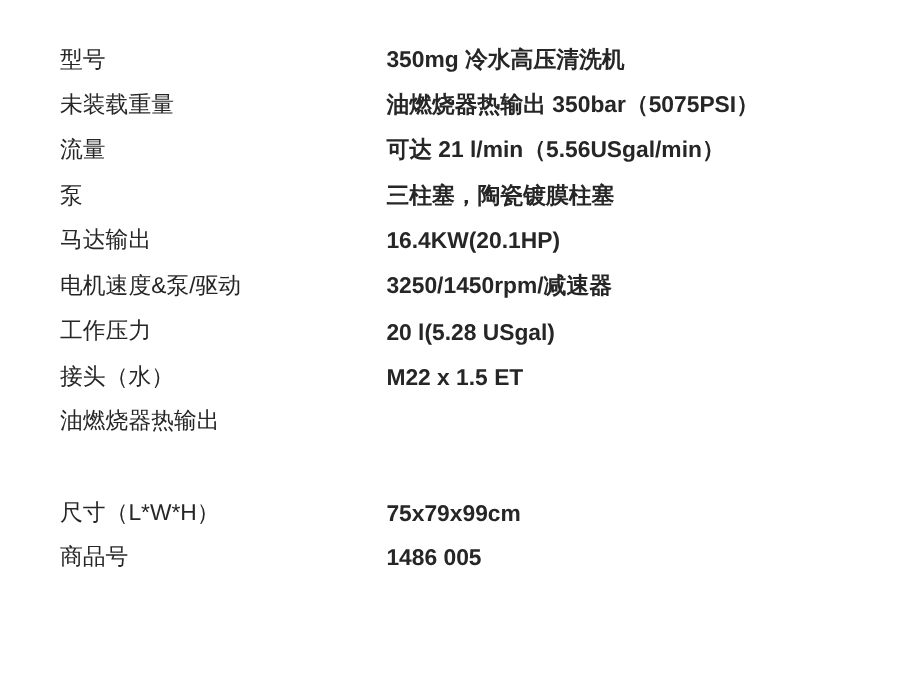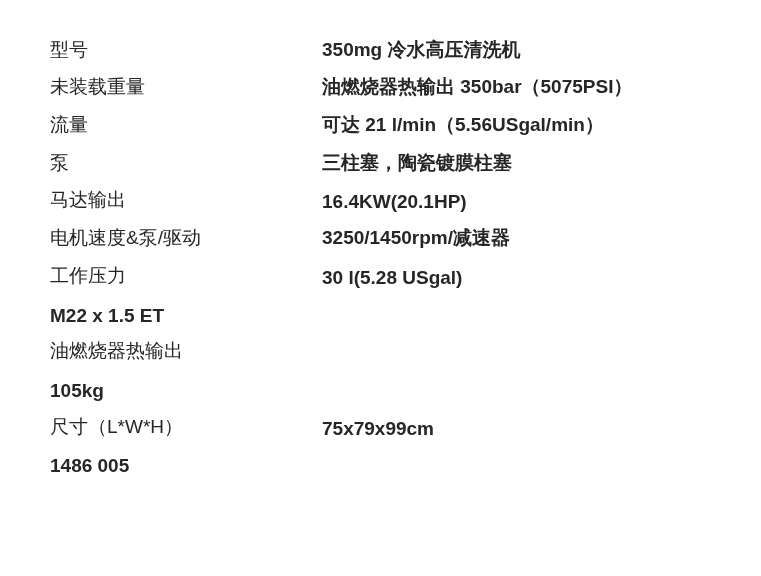--- a/index.html
+++ b/index.html
@@ -71,39 +71,40 @@
     </div>
 
     <div class="spec-row">
       <div class="spec-label">电机速度&amp;泵/驱动</div>
       <div class="spec-value">3250/1450rpm/减速器</div>
     </div>
 
 
     <div class="spec-row">
       <div class="spec-label">工作压力</div>
-      <div class="spec-value">30 l(5.28 USgal)</div>
+      <div class="spec-value">20 l(5.28 USgal)</div>
     </div>
 
     <div class="spec-row">
+      <div class="spec-label">接头（水）</div>
       <div class="spec-value">M22 x 1.5 ET</div>
     </div>
 
     <div class="spec-row">
       <div class="spec-label">油燃烧器热输出</div>
       <div class="spec-value"></div>
     </div>
 
     <div class="spec-row">
-      <div class="spec-value">105kg</div>
     </div>
 
     <div class="spec-row">
       <div class="spec-label">尺寸（L*W*H）</div>
       <div class="spec-value">75x79x99cm</div>
     </div>
 
     <div class="spec-row">
+      <div class="spec-label">商品号</div>
       <div class="spec-value">1486 005</div>
     </div>
 
   </div>
 </div>
 
 </body></html>

